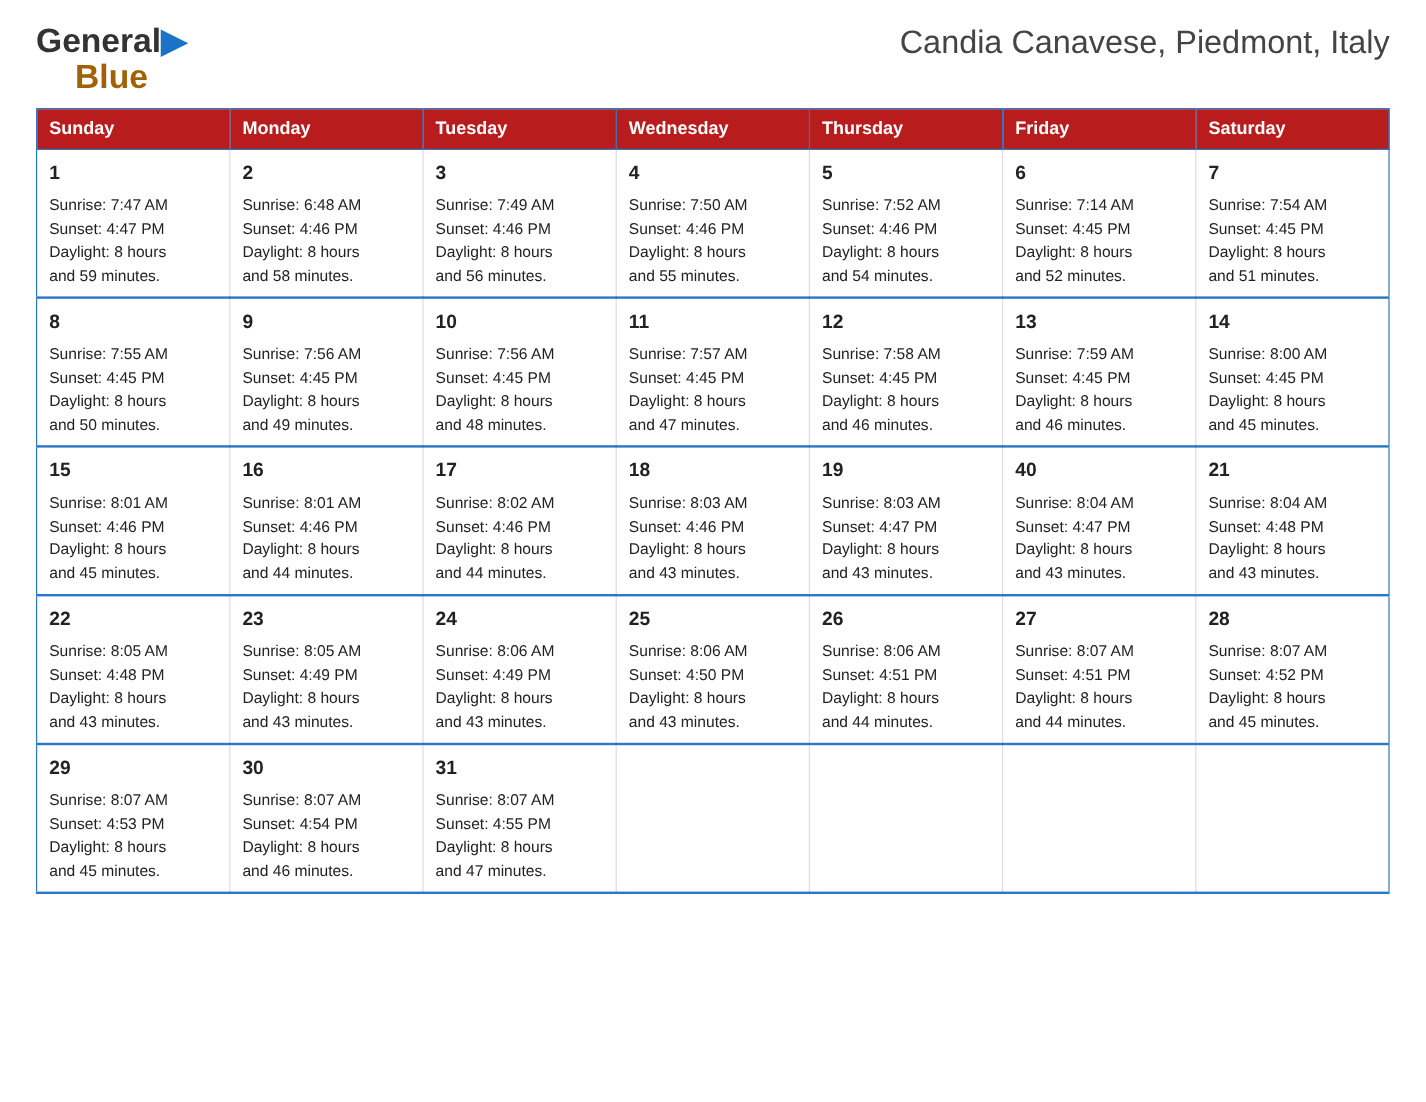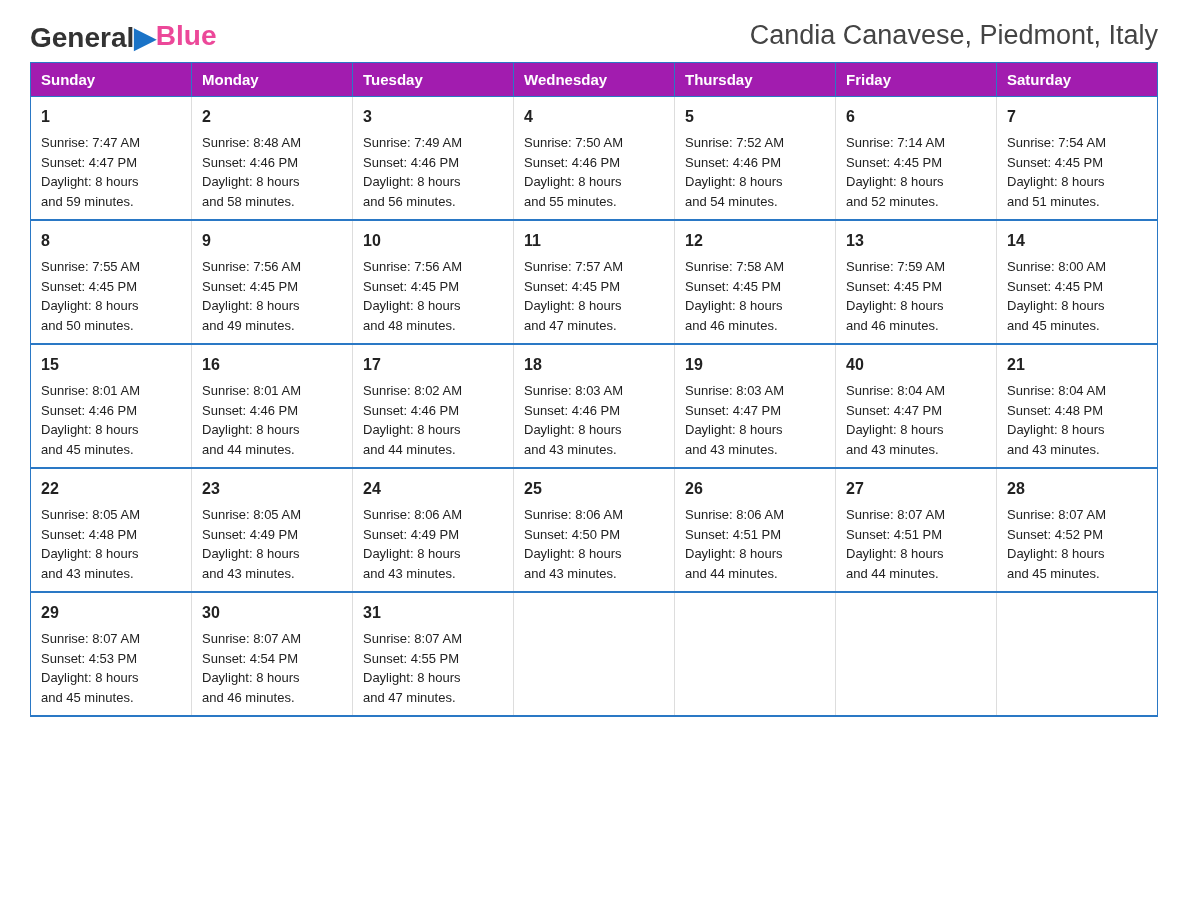--- a/index.html
+++ b/index.html
@@ -11,33 +11,33 @@
       min-height: 918px;
     }
     .header {
       display: flex;
       justify-content: space-between;
       align-items: flex-start;
       margin-bottom: 10px;
     }
     .logo {
       display: flex;
-      flex-direction: row;
-      align-items: flex-end;
+      flex-direction: column;
+      align-items: center;
     }
     .logo-general {
       font-size: 28px;
       font-weight: bold;
       color: #333;
       line-height: 1;
     }
     .logo-blue {
       font-size: 28px;
       font-weight: bold;
-      color: #ec4899;
+      color: #a16207;
       display: flex;
       align-items: center;
     }
     .title-block {
       text-align: right;
     }
     .month-title {
       font-size: 52px;
       font-weight: bold;
       color: #222;
@@ -46,21 +46,21 @@
     .location {
       font-size: 27px;
       color: #444;
     }
     table {
       width: 100%;
       border-collapse: collapse;
       margin-top: 8px;
     }
     thead tr {
-      background-color: #a21caf;
+      background-color: #b91c1c;
     }
     thead th {
       color: #fff;
       font-size: 15px;
       font-weight: bold;
       padding: 8px 10px;
       text-align: left;
       border: 1px solid #2a78c5;
     }
     tbody tr {
@@ -118,21 +118,21 @@
         <th>Tuesday</th>
         <th>Wednesday</th>
         <th>Thursday</th>
         <th>Friday</th>
         <th>Saturday</th>
       </tr>
   </thead>
   <tbody id="calendar-body">
   <tr>
         <td><span class="day-num">1</span><span class="day-info">Sunrise: 7:47 AM</span><br><span class="day-info">Sunset: 4:47 PM</span><br><span class="day-info">Daylight: 8 hours<br>and 59 minutes.</span></td>
-        <td><span class="day-num">2</span><span class="day-info">Sunrise: 8:48 AM</span><br><span class="day-info">Sunset: 4:46 PM</span><br><span class="day-info">Daylight: 8 hours<br>and 58 minutes.</span></td>
+        <td><span class="day-num">2</span><span class="day-info">Sunrise: 6:48 AM</span><br><span class="day-info">Sunset: 4:46 PM</span><br><span class="day-info">Daylight: 8 hours<br>and 58 minutes.</span></td>
         <td><span class="day-num">3</span><span class="day-info">Sunrise: 7:49 AM</span><br><span class="day-info">Sunset: 4:46 PM</span><br><span class="day-info">Daylight: 8 hours<br>and 56 minutes.</span></td>
         <td><span class="day-num">4</span><span class="day-info">Sunrise: 7:50 AM</span><br><span class="day-info">Sunset: 4:46 PM</span><br><span class="day-info">Daylight: 8 hours<br>and 55 minutes.</span></td>
         <td><span class="day-num">5</span><span class="day-info">Sunrise: 7:52 AM</span><br><span class="day-info">Sunset: 4:46 PM</span><br><span class="day-info">Daylight: 8 hours<br>and 54 minutes.</span></td>
         <td><span class="day-num">6</span><span class="day-info">Sunrise: 7:14 AM</span><br><span class="day-info">Sunset: 4:45 PM</span><br><span class="day-info">Daylight: 8 hours<br>and 52 minutes.</span></td>
         <td><span class="day-num">7</span><span class="day-info">Sunrise: 7:54 AM</span><br><span class="day-info">Sunset: 4:45 PM</span><br><span class="day-info">Daylight: 8 hours<br>and 51 minutes.</span></td>
       </tr>
       <tr>
         <td><span class="day-num">8</span><span class="day-info">Sunrise: 7:55 AM</span><br><span class="day-info">Sunset: 4:45 PM</span><br><span class="day-info">Daylight: 8 hours<br>and 50 minutes.</span></td>
         <td><span class="day-num">9</span><span class="day-info">Sunrise: 7:56 AM</span><br><span class="day-info">Sunset: 4:45 PM</span><br><span class="day-info">Daylight: 8 hours<br>and 49 minutes.</span></td>
         <td><span class="day-num">10</span><span class="day-info">Sunrise: 7:56 AM</span><br><span class="day-info">Sunset: 4:45 PM</span><br><span class="day-info">Daylight: 8 hours<br>and 48 minutes.</span></td>

